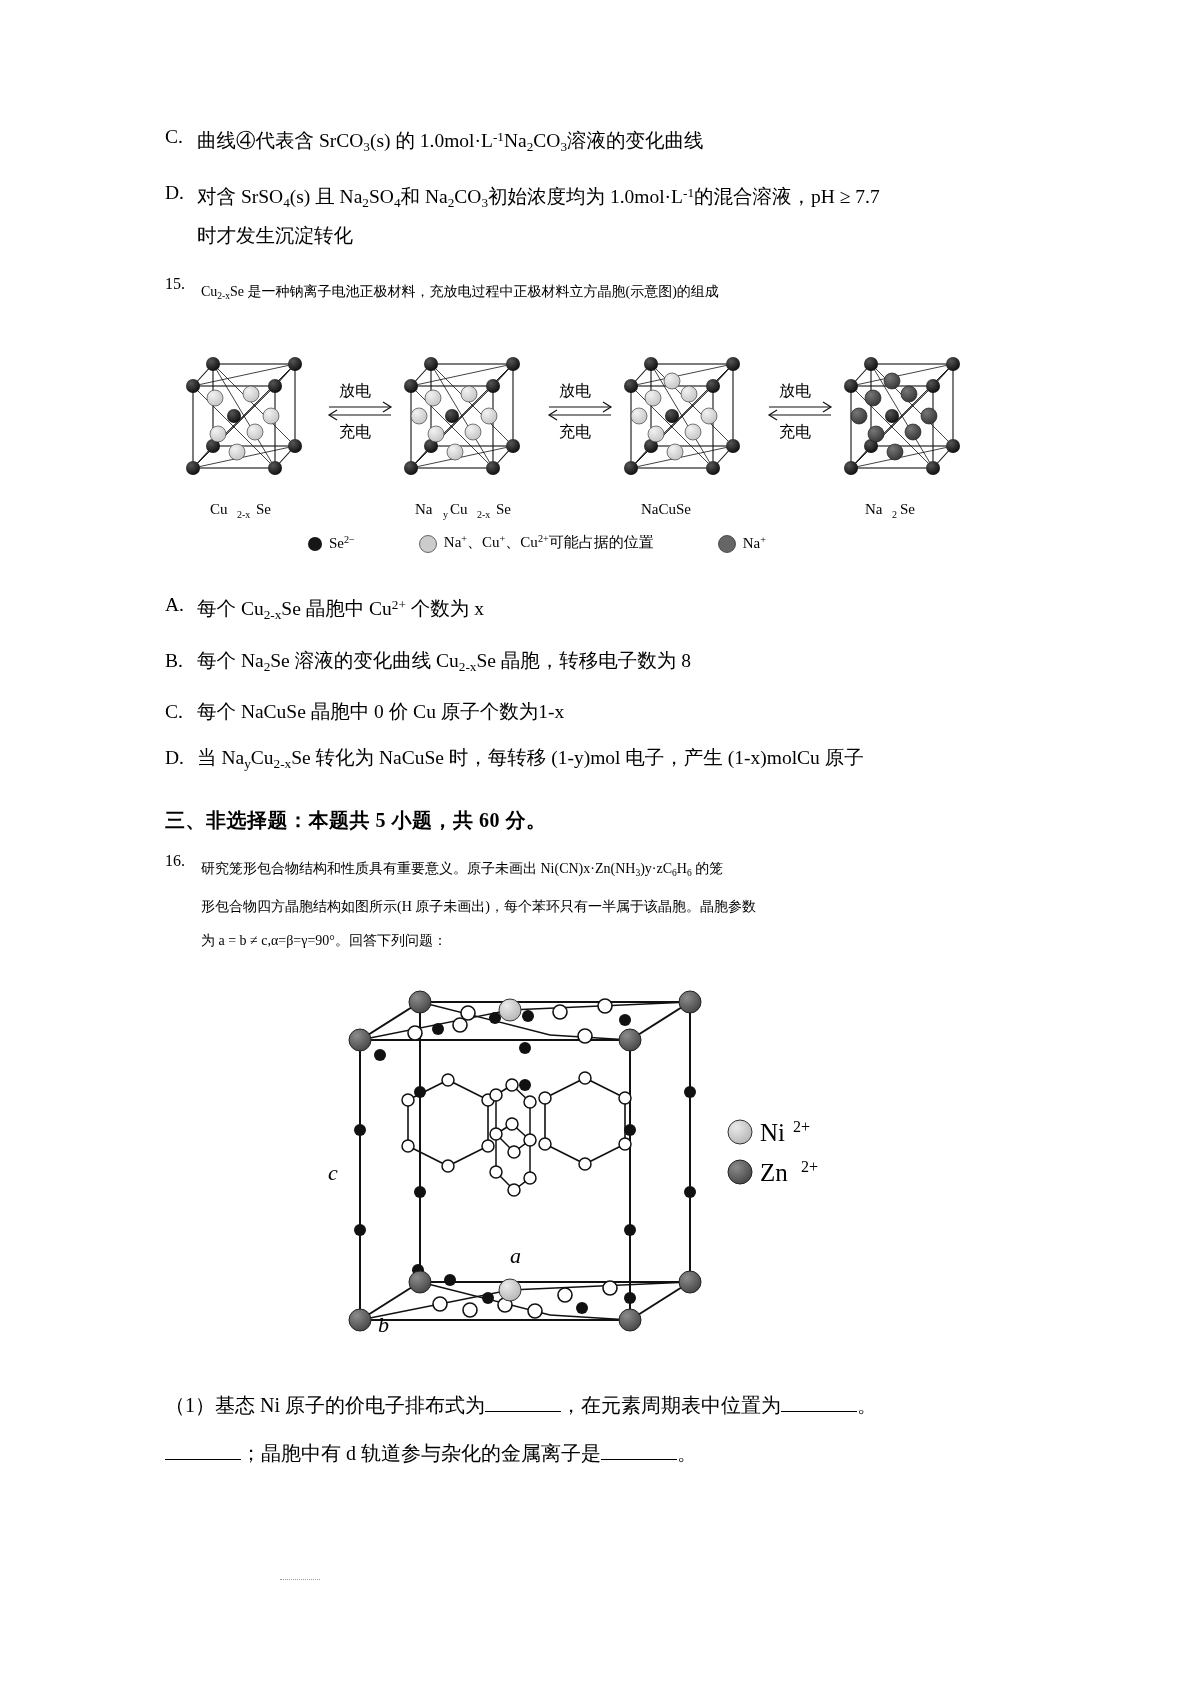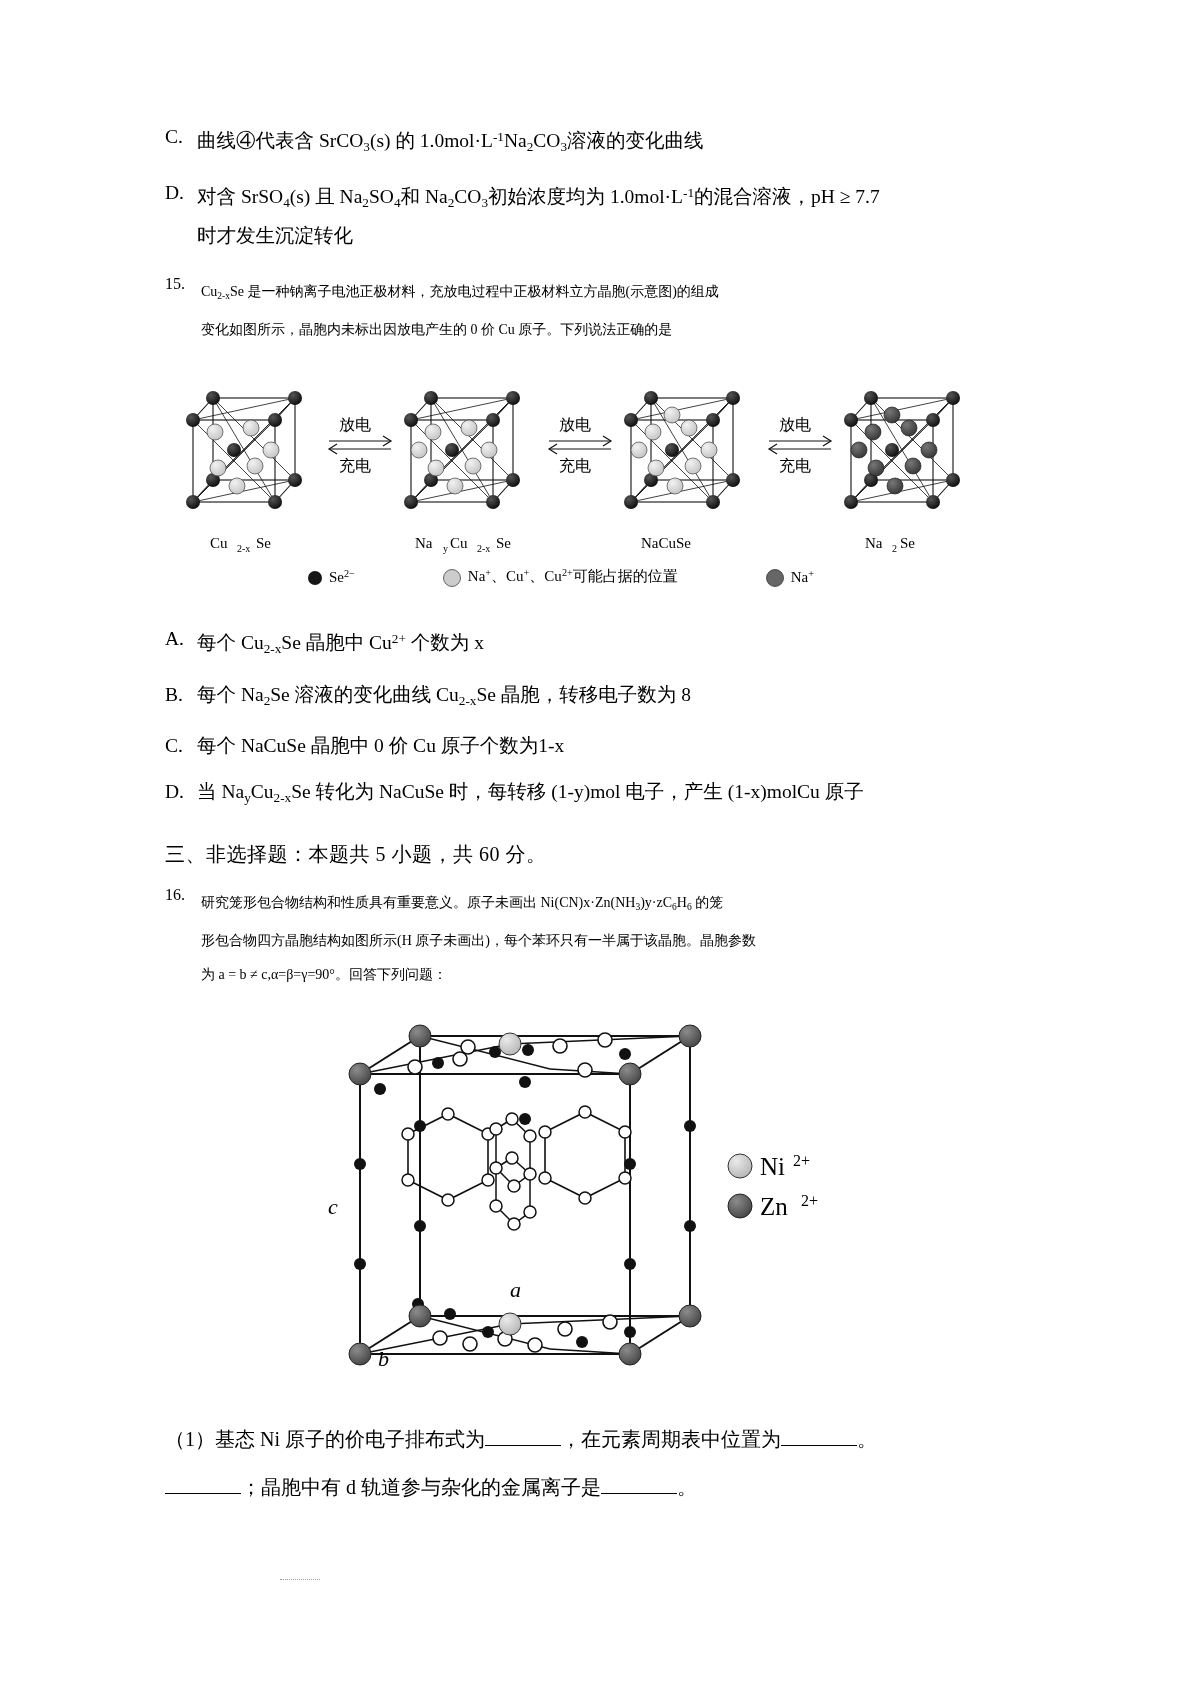--- a/index.html
+++ b/index.html
@@ -13,24 +13,24 @@
   .q-line{font-size:14px;line-height:34px;margin:0 0 14px 0;}
   .opt{font-size:19.5px;line-height:34px;margin:0 0 12px 0;display:flex;}
   .opt .lab{width:32px;flex:0 0 32px;}
   .opt .txt{flex:1;}
   sub{font-size:0.68em;vertical-align:-0.28em;}
   sup{font-size:0.68em;vertical-align:0.45em;}
   .blk{margin-top:6px;}
   .qnum{display:flex;}
   .qnum .n{width:36px;flex:0 0 36px;}
   .qnum .body{flex:1;}
-  .section-title{font-size:20px;font-weight:normal;margin:26px 0 18px 0;letter-spacing:0.5px;}
+  .section-title{font-size:20px;font-weight:bold;margin:26px 0 18px 0;letter-spacing:0.5px;}
   .fill{display:inline-block;border-bottom:1px solid #000;min-width:76px;height:16px;}
   .fig1{margin:14px 0 6px 0;}
-  .legend{display:flex;align-items:center;font-size:15px;margin:6px 0 0 0;padding-left:140px;gap:24px;}
+  .legend{display:flex;align-items:center;font-size:15px;margin:6px 0 0 0;padding-left:140px;}
   .legend .item{display:flex;align-items:center;margin-right:62px;}
   .sub-item{font-size:20px;line-height:36px;margin:12px 0;}
   .figwrap{display:flex;justify-content:center;}
   .dotline{position:absolute;left:280px;bottom:118px;width:40px;border-bottom:1px dotted #999;}
 </style>
 </head>
 <body>
 
 <div class="page">
 
@@ -41,21 +41,20 @@
 
   <div class="opt">
     <span class="lab">D.</span>
     <span class="txt"><span>对含 SrSO</span><sub>4</sub><span>(s) 且 Na</span><sub>2</sub><span>SO</span><sub>4</sub><span>和 Na</span><sub>2</sub><span>CO</span><sub>3</sub><span>初始浓度均为 1.0mol·L</span><sup>-1</sup><span>的混合溶液，pH ≥ 7.7</span><br><span>时才发生沉淀转化</span></span>
   </div>
 
   <div class="qnum blk" style="margin-top:22px;">
     <span class="n">15.</span>
     <span class="body q-line">
       <span>Cu</span><sub>2-x</sub><span>Se 是一种钠离子电池正极材料，充放电过程中正极材料立方晶胞(示意图)的组成</span><br>
-      <span>变化如图所示，晶胞内未标出因放电产生的 0 价 Cu 原子。下列说法正确的是</span>
     </span>
   </div>
 
   <div class="fig1 figwrap">
     <svg width="850" height="185" viewBox="0 0 850 185">
       <defs>
         <radialGradient id="gLight" cx="35%" cy="30%" r="70%">
           <stop offset="0%" stop-color="#f2f2f2"></stop>
             <stop offset="100%" stop-color="#c7c7c7"></stop>
         </radialGradient>

